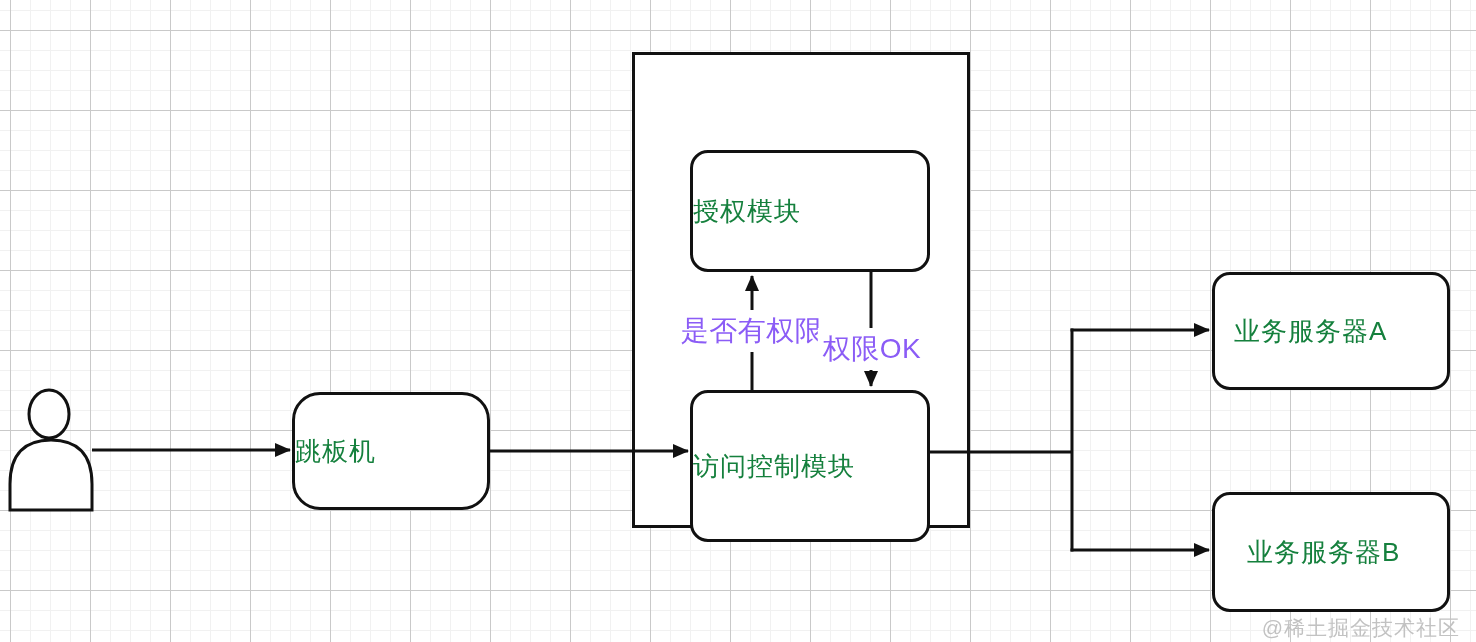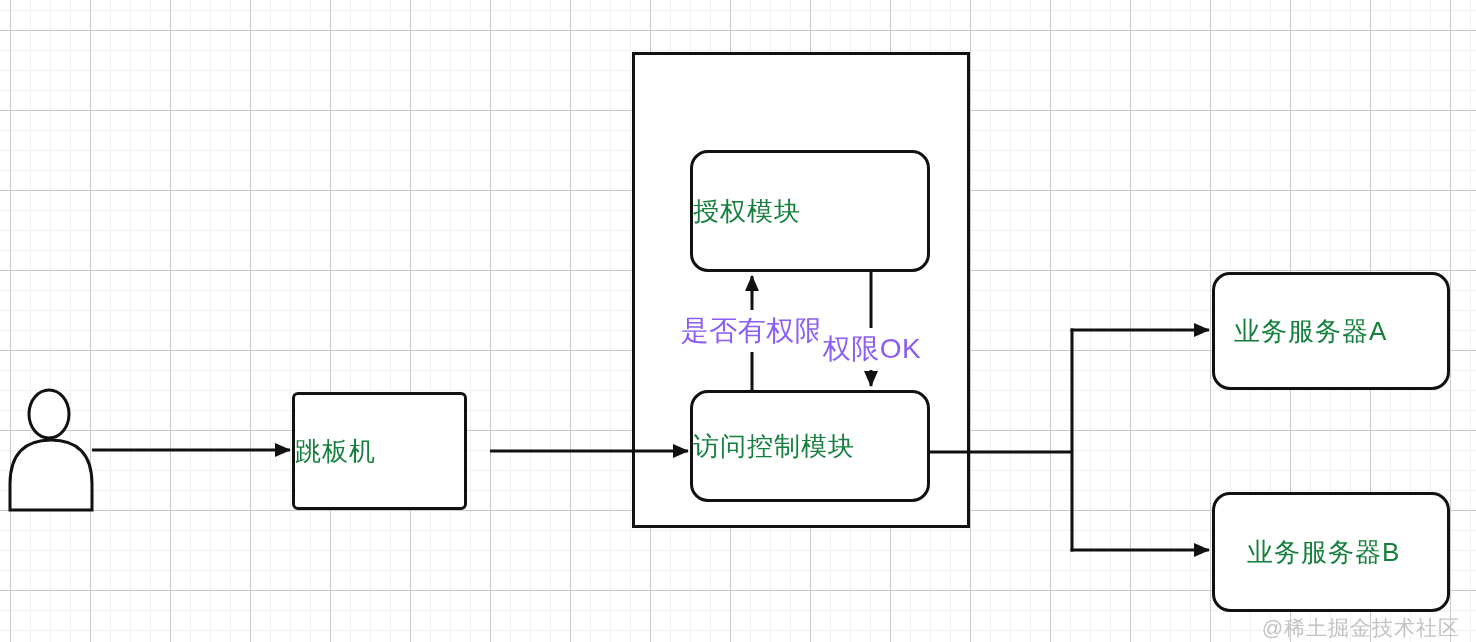--- a/index.html
+++ b/index.html
@@ -87,29 +87,29 @@
     <path d="M871,271 L871,386" stroke="#111111" stroke-width="3" fill="none" marker-end="url(#arrow)"></path>
 
     <path d="M930,452 L1072,452" stroke="#111111" stroke-width="3" fill="none"></path>
     <path d="M1072,328.5 L1072,551.5" stroke="#111111" stroke-width="3" fill="none"></path>
 
     <path d="M1070.5,330 L1209,330" stroke="#111111" stroke-width="3" fill="none" marker-end="url(#arrow)"></path>
 
     <path d="M1070.5,550 L1209,550" stroke="#111111" stroke-width="3" fill="none" marker-end="url(#arrow)"></path>
   </svg>
 
-  <div class="node rounded" style="left:292px;top:392px;width:175px;height:118px;border-radius:6px;">
+  <div class="node rounded" style="left:292px;top:392px;width:198px;height:118px;border-radius:28px;">
     <span>跳板机</span>
   </div>
 
   <div class="node rounded" style="left:690px;top:150px;width:240px;height:122px;">
     <span>授权模块</span>
   </div>
 
-  <div class="node rounded" style="left:690px;top:390px;width:240px;height:112px;">
+  <div class="node rounded" style="left:690px;top:390px;width:240px;height:152px;">
     <span>访问控制模块</span>
   </div>
 
   <div class="node rounded" style="left:1212px;top:272px;width:238px;height:118px;padding-left:19px;">
     <span>业务服务器A</span>
   </div>
 
   <div class="node rounded" style="left:1212px;top:492px;width:238px;height:120px;padding-left:32px;">
     <span>业务服务器B</span>
   </div>

